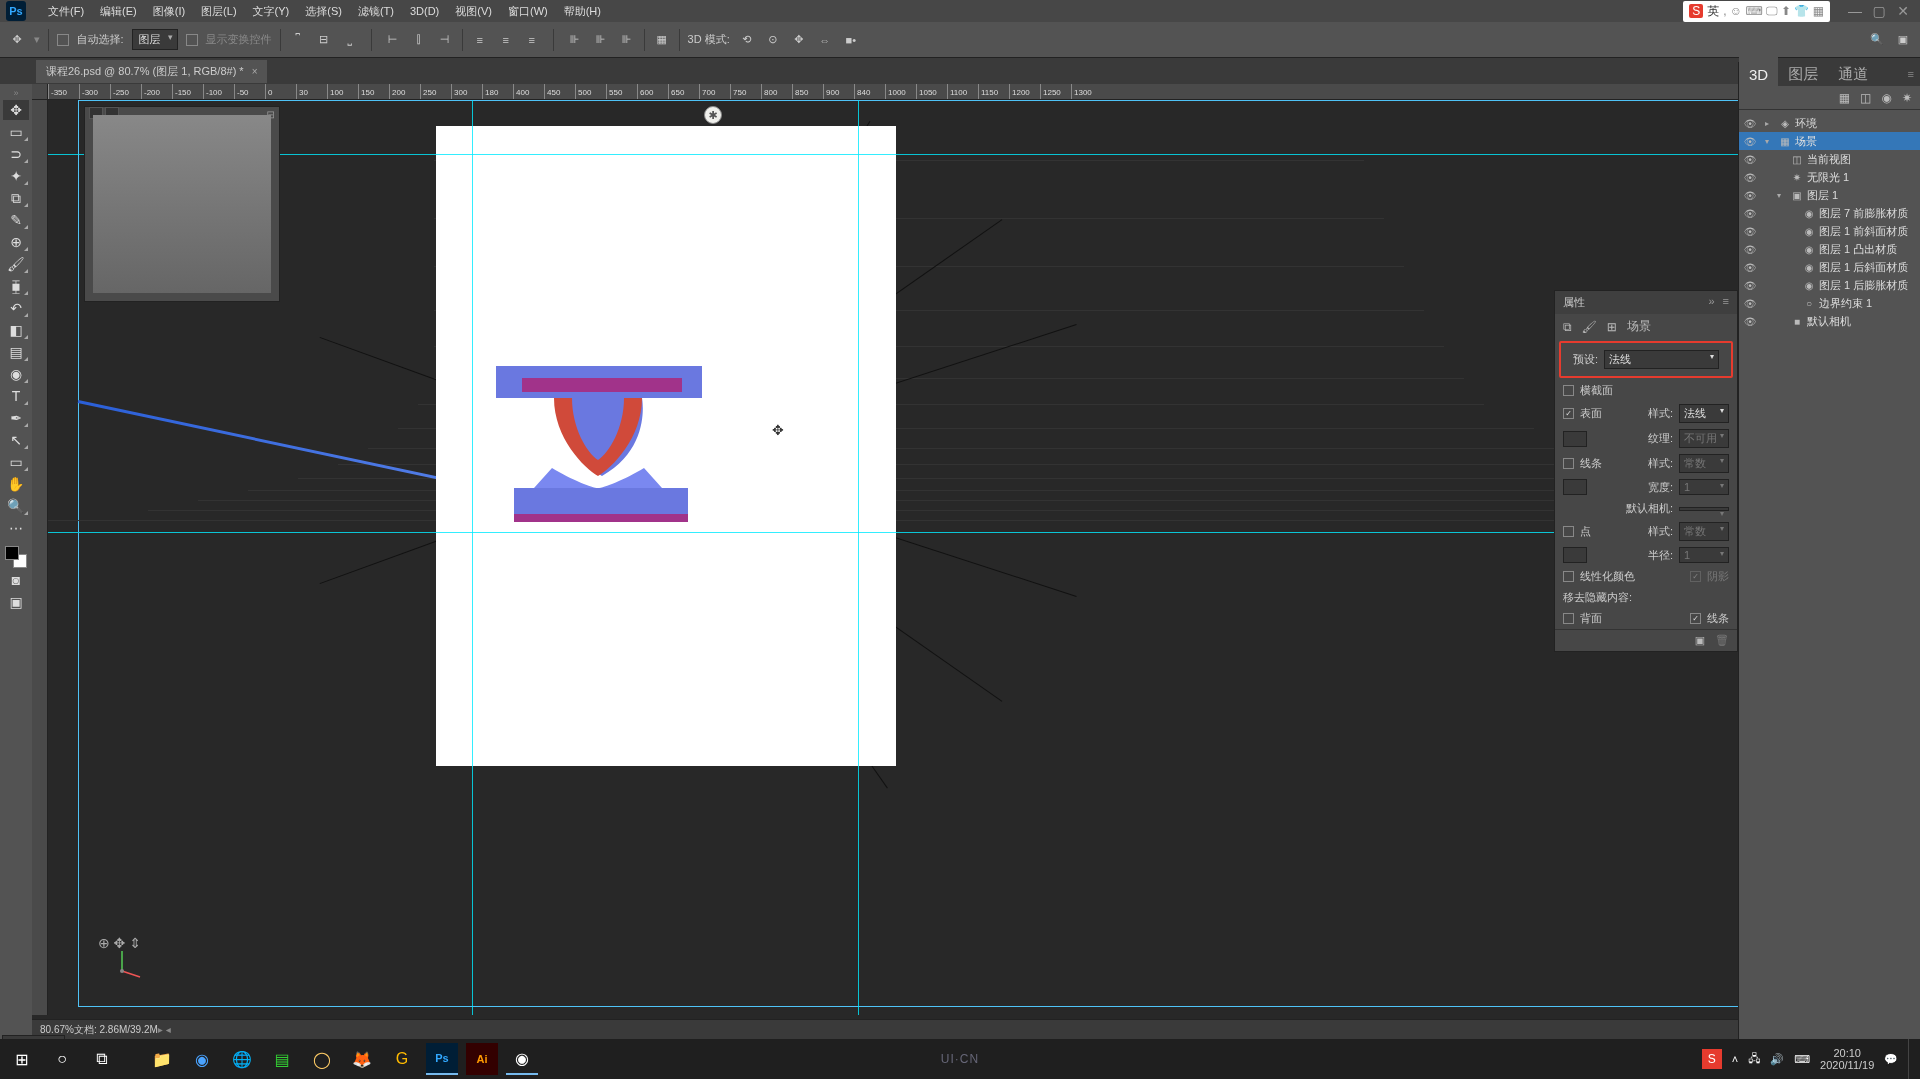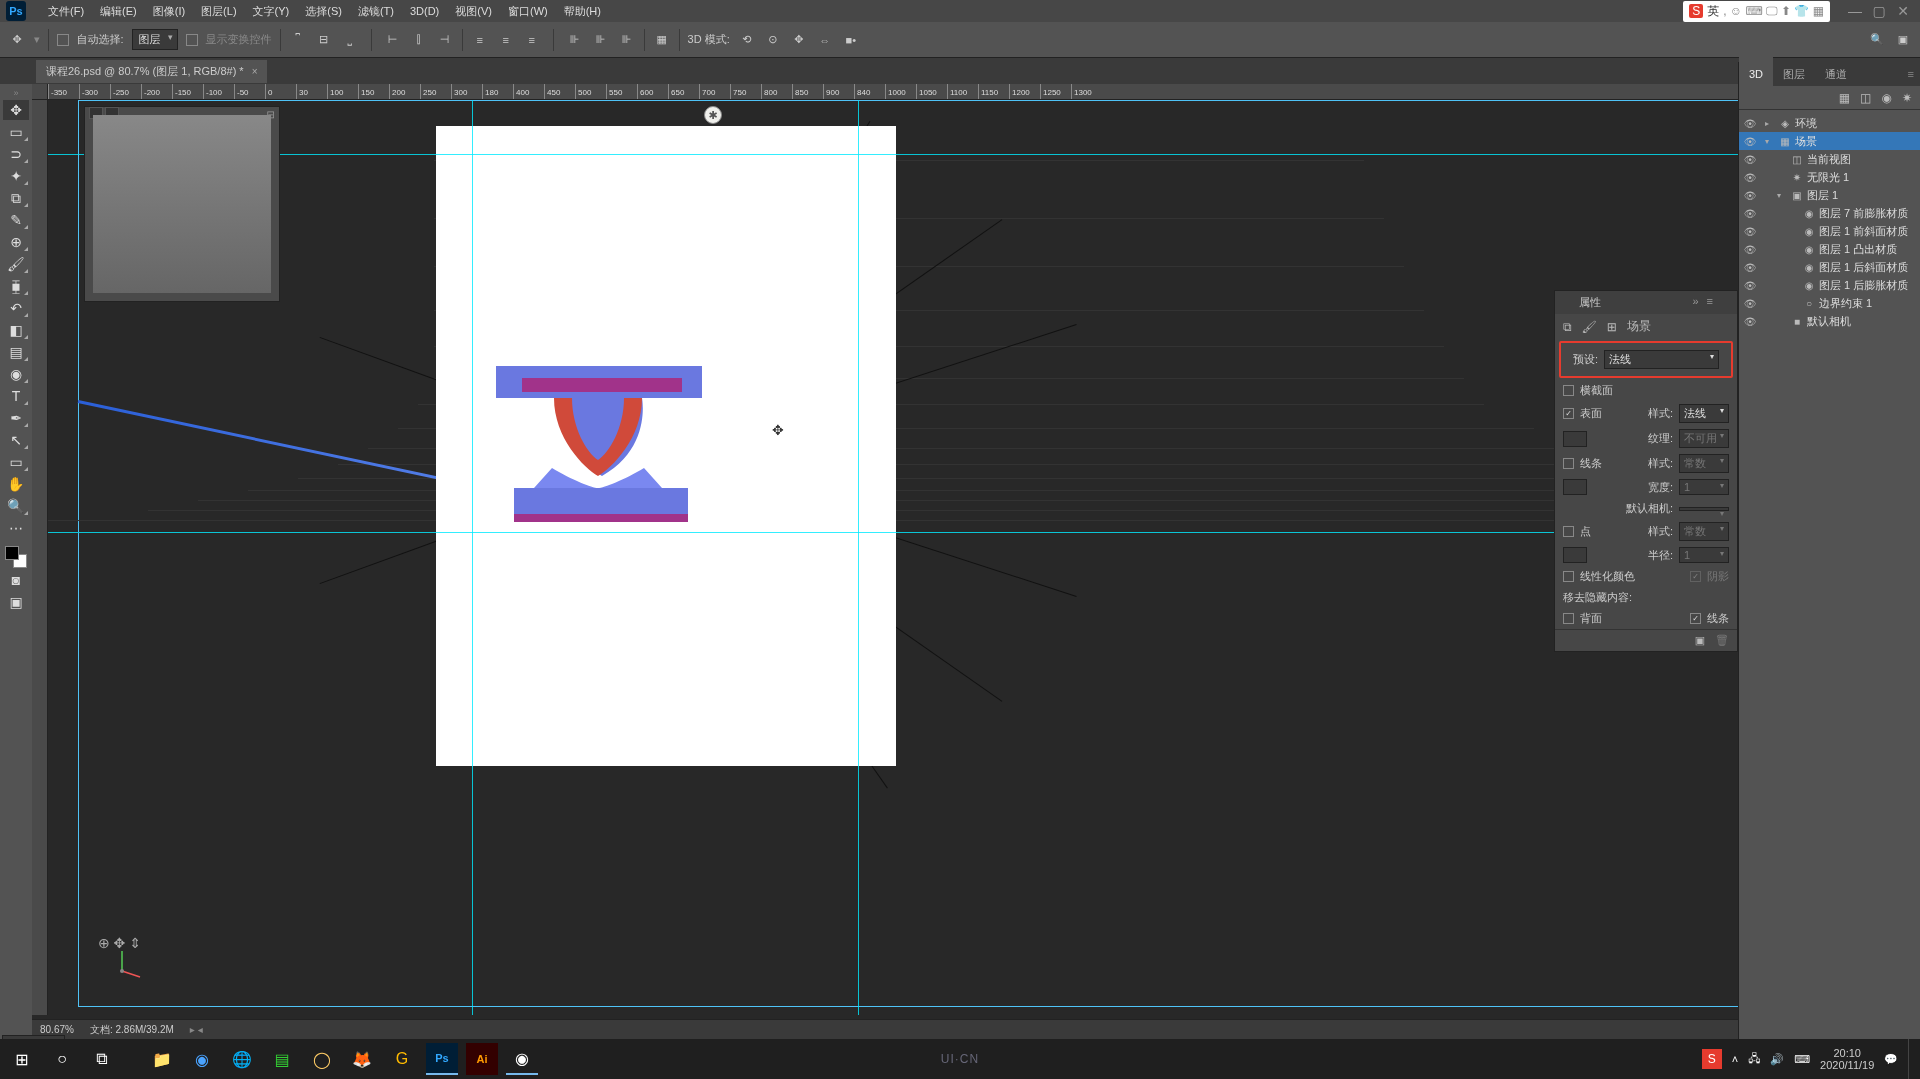--- a/index.html
+++ b/index.html
@@ -44,40 +44,40 @@
 .persp{position:absolute;height:1px;background:#111;transform-origin:left center}
 .shape3d{position:absolute;top:258px;left:444px;width:212px;height:170px}
 .nav-panel{position:absolute;top:6px;left:36px;width:196px;height:196px;background:#4a4a4a;border:1px solid #222}
 .nav-inner{position:absolute;inset:8px;background:linear-gradient(#888,#666)}
 .nav-tabs{position:absolute;top:0;left:4px;display:flex;gap:2px}
 .nav-tabs span{width:14px;height:12px;background:#333;border:1px solid #555}
 .nav-close{position:absolute;top:2px;right:4px;color:#999;font-size:10px}
 .light-widget{position:absolute;top:6px;left:656px;width:18px;height:18px;background:#f0f0ec;border-radius:50%;display:flex;align-items:center;justify-content:center;color:#555;font-size:11px;border:1px solid #888}
 .gizmo{position:absolute;bottom:64px;left:50px;color:#aaa;display:flex;gap:8px;font-size:14px}
 .axes{position:absolute;bottom:32px;left:62px}
-.status{position:absolute;bottom:0;left:0;right:0;height:20px;background:#3a3a3a;display:flex;align-items:center;padding:0 8px;gap:16px;border-top:1px solid #222}
+.status{position:absolute;bottom:0;left:0;right:0;height:20px;background:#3a3a3a;display:flex;align-items:center;padding:0 8px;border-top:1px solid #222}
 .status span{color:#ccc;font-size:10px}
 .timeline-tab{position:absolute;bottom:22px;left:2px;background:#3a3a3a;padding:3px 14px;font-size:11px;color:#ccc;border:1px solid #222;border-bottom:none}
 .right-dock{width:36px;background:#424242;display:flex;flex-direction:column;align-items:center;padding-top:6px;gap:10px;border-left:1px solid #222}
 .dock-ico{width:22px;height:22px;display:flex;align-items:center;justify-content:center;color:#bbb;font-size:14px}
 .panel-3d{position:absolute;top:62px;right:0;width:182px;bottom:40px;background:#535353;border-left:1px solid #222}
 .panel-tabs{height:24px;background:#3a3a3a;display:flex;align-items:center}
-.ptab{padding:20px 10px;color:#aaa;font-size:11px}
+.ptab{padding:20px 10px;color:#aaa;font-size:15px}
 .ptab.active{background:#535353;color:#eee}
 .panel-tools{height:24px;display:flex;align-items:center;justify-content:flex-end;gap:10px;padding:0 8px;border-bottom:1px solid #333}
 .panel-tools span{color:#bbb;font-size:12px}
 .tree{padding:4px 0}
 .tree-row{display:flex;align-items:center;gap:4px;padding:2px 4px;height:18px}
 .tree-row.sel{background:#3477b8}
 .eye{width:14px;text-align:center;color:#bbb;font-size:10px}
 .tri2{color:#aaa;font-size:8px;width:10px}
 .ico2{width:12px;height:12px;display:inline-flex;align-items:center;justify-content:center;font-size:10px;color:#bbb}
 .tree-row span.label{color:#ddd;font-size:11px;white-space:nowrap}
 .props{position:absolute;top:290px;right:182px;width:184px;background:#474747;border:1px solid #222}
-.props-head{display:flex;justify-content:space-between;padding:4px 24px;background:#3f3f3f}
+.props-head{display:flex;justify-content:space-between;padding:4px 8px;background:#3f3f3f}
 .props-tabs{display:flex;gap:10px;padding:4px 8px;align-items:center}
 .props-tabs span{color:#bbb;font-size:12px}
 .props-row{display:flex;align-items:center;padding:3px 8px;gap:6px}
 .props-row label{color:#ccc;font-size:11px;flex:0 0 auto}
 .props-sel{flex:1;background:#3a3a3a;border:1px solid #222;padding:1px 4px;color:#ddd;font-size:11px;position:relative}
 .props-sel::after{content:"▾";position:absolute;right:4px;top:1px;font-size:8px}
 .props-sel.dim{color:#777}
 .hl{border:2px solid #e63b2e;border-radius:2px;padding:4px}
 .chk{width:11px;height:11px;border:1px solid #888;display:inline-flex;align-items:center;justify-content:center;font-size:8px;color:#ddd}
 .swatch2{width:24px;height:16px;background:#3a3a3a;border:1px solid #222}

